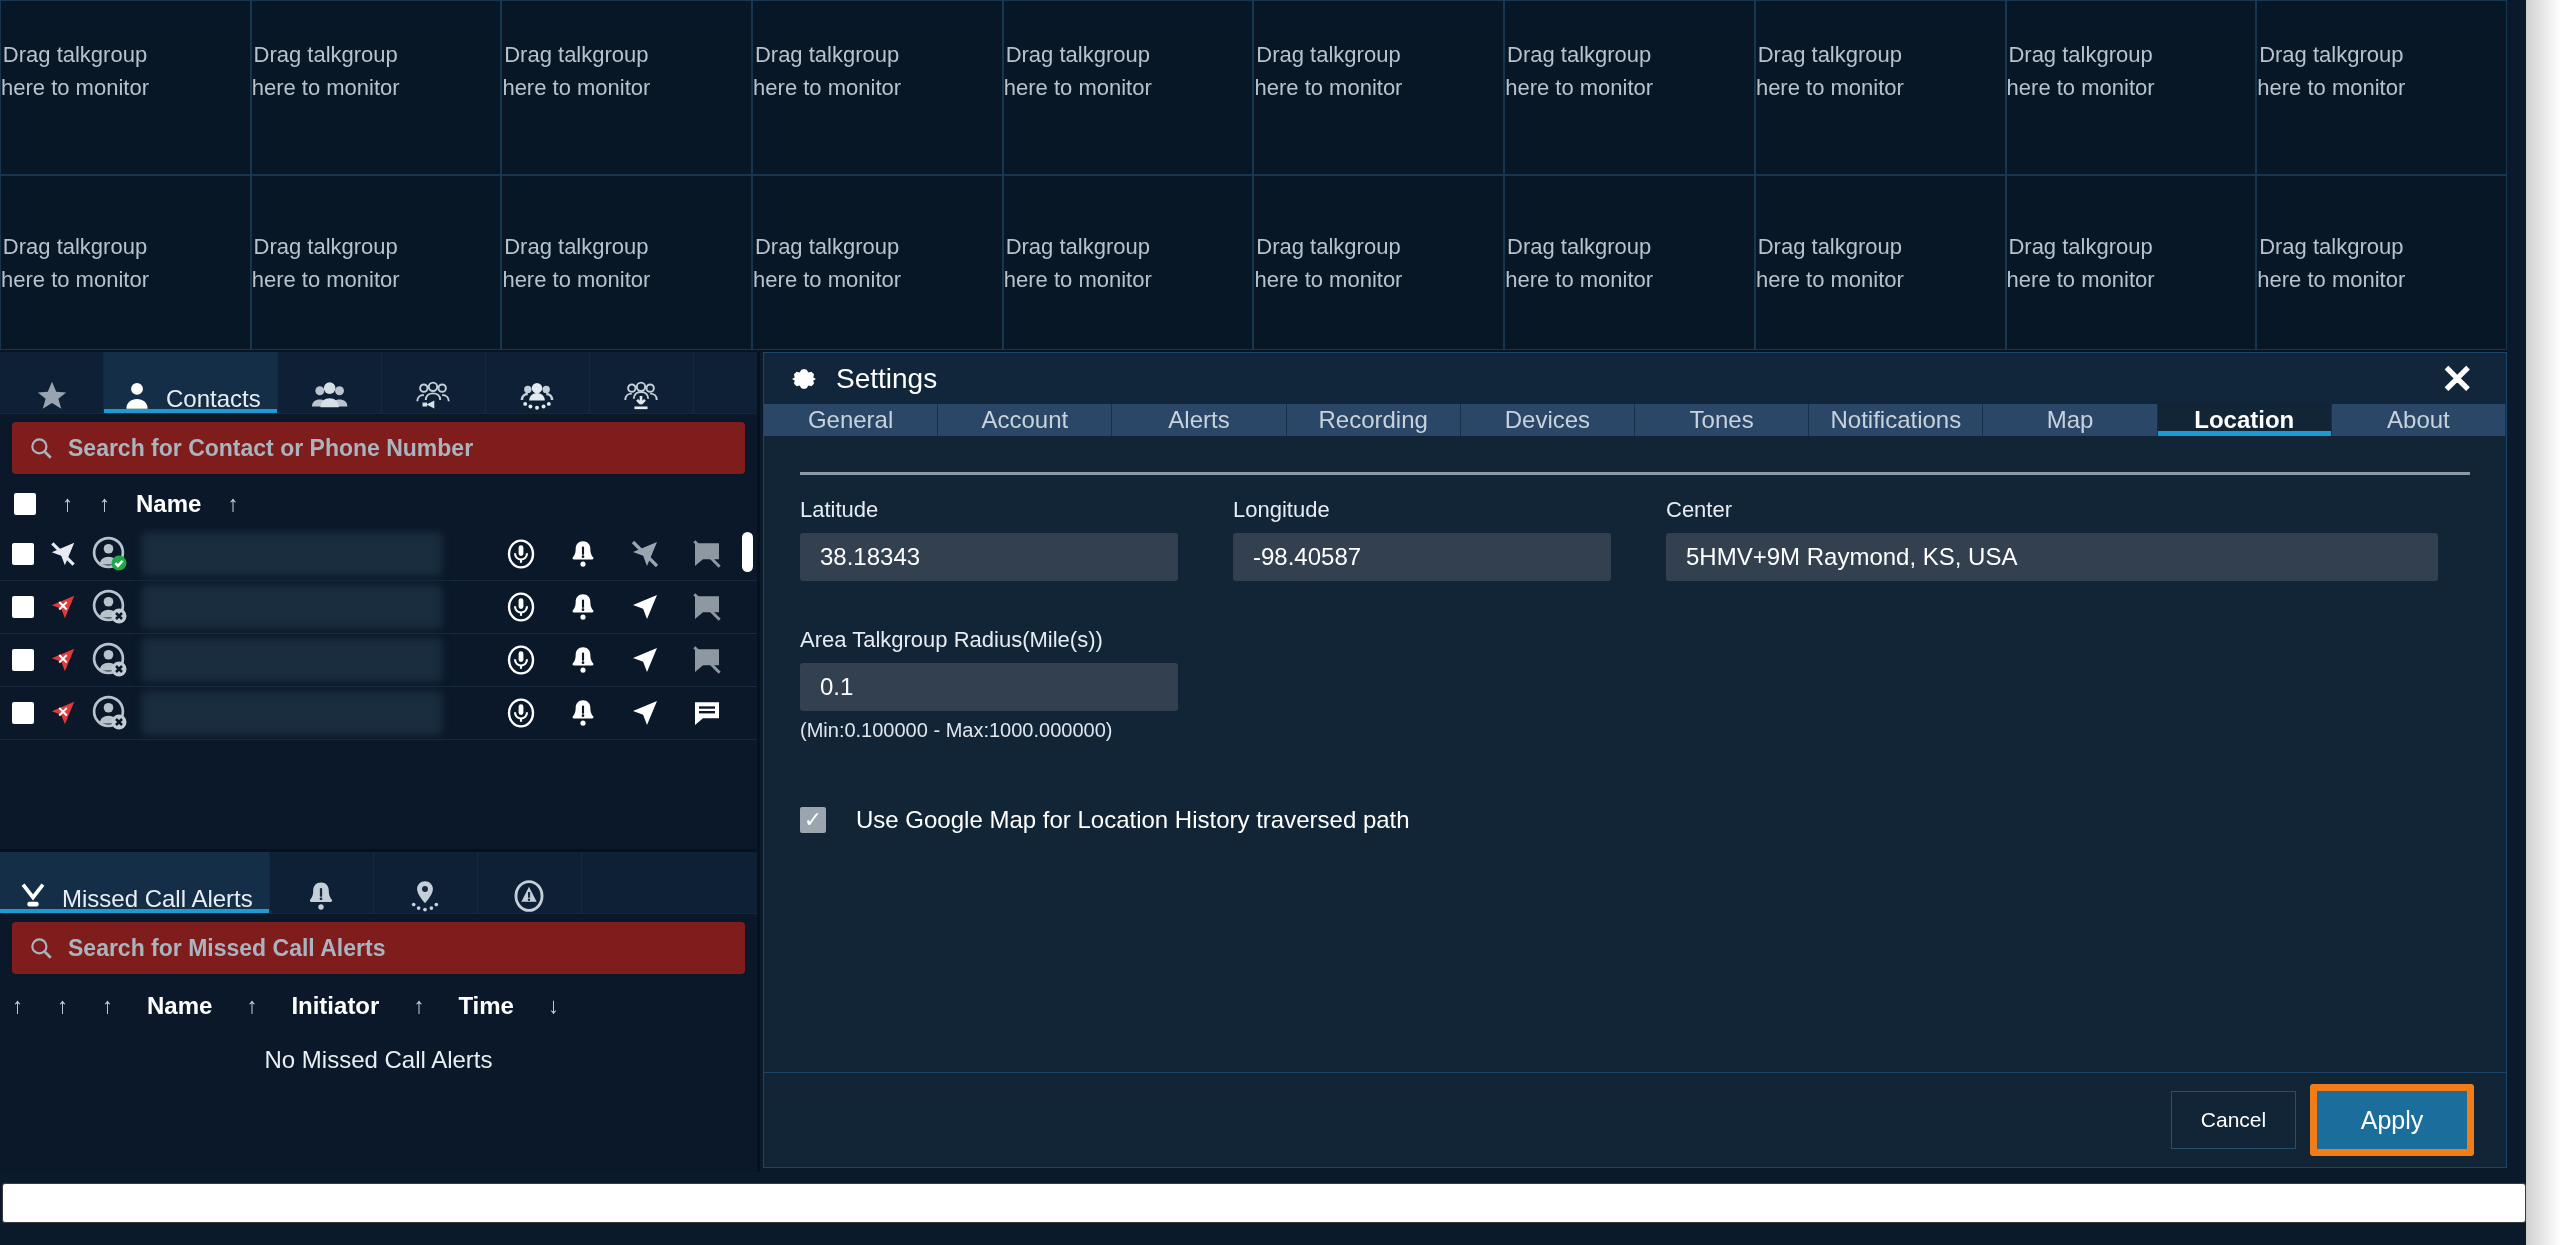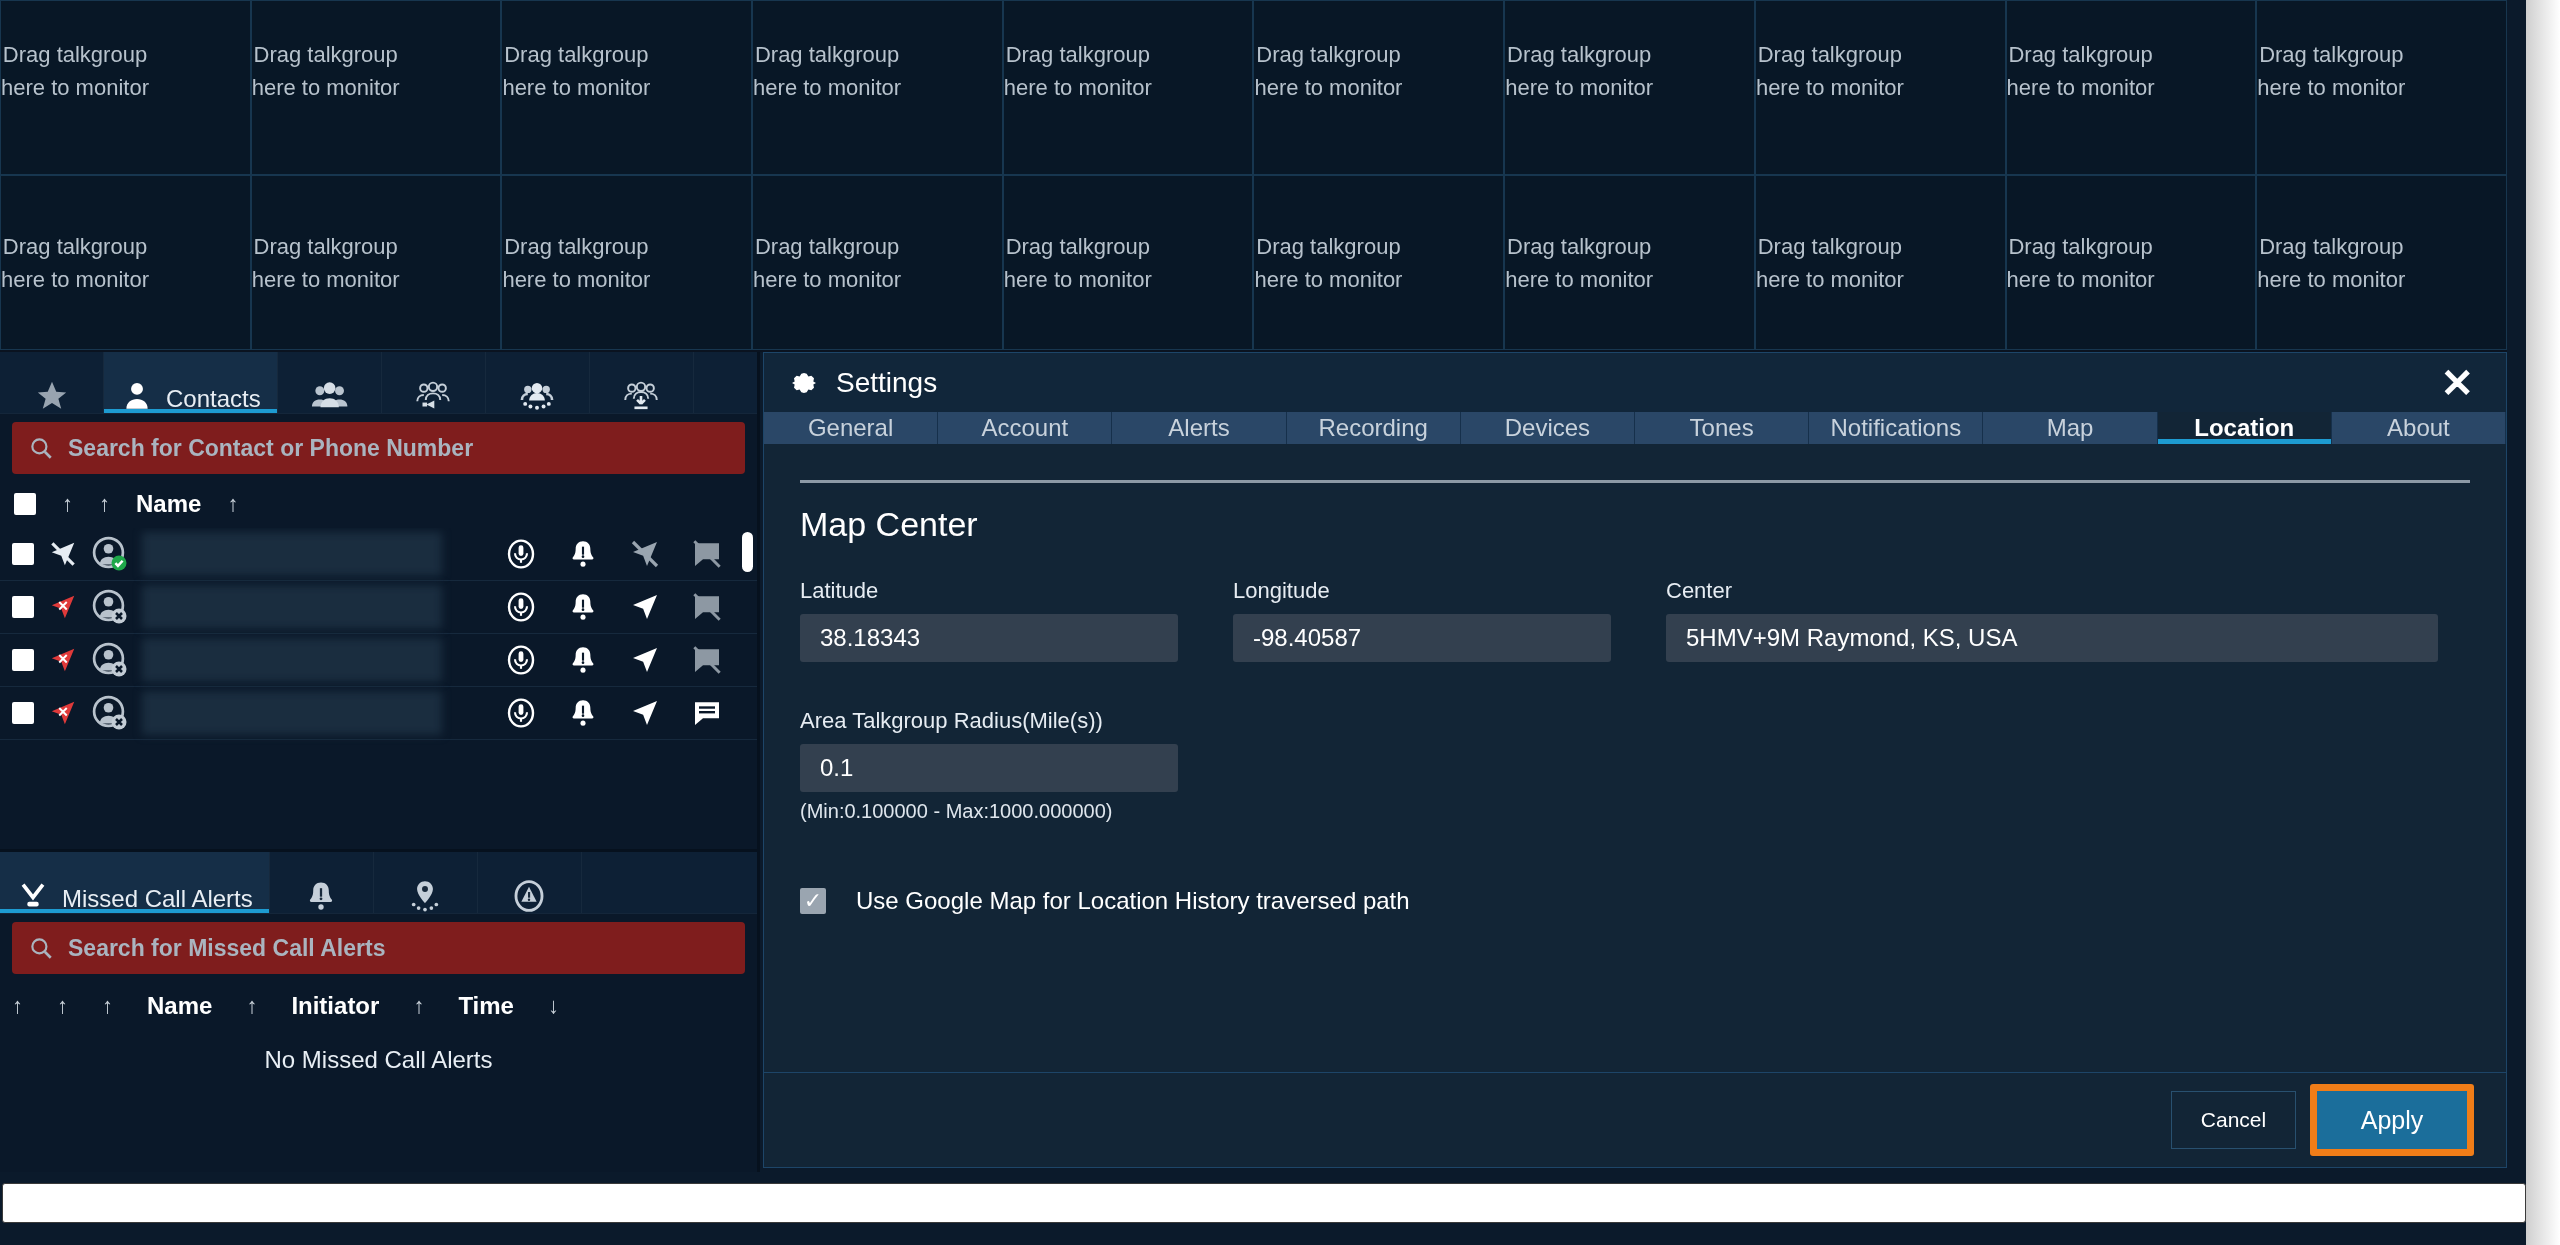--- a/index.html
+++ b/index.html
@@ -111,21 +111,21 @@
     text-align:center; color:#e8eef4; font-size:24px; padding-top:14px;
   }
 
   
   .settings{
     position:absolute; left:763px; top:352px; width:1744px; height:816px;
     background:#122536;
     border:1px solid #1d4568;
   }
   .sheader{
-    height:59px; display:flex; align-items:center; padding:0 24px;
+    height:51px; display:flex; align-items:center; padding:0 24px;
     background:#11263a;
   }
   .sheader .stitle{ color:#ffffff; font-size:28px; margin-left:16px; }
   .sclose{
     margin-left:auto; cursor:pointer; color:#ffffff;
     font-size:40px; line-height:40px; font-weight:bold;
     padding-right:8px;
   }
   .stabs{ display:flex; height:32px; background:#0e2134; }
   .stab{
@@ -609,21 +609,20 @@
         <div class="stab">Devices</div>
         <div class="stab">Tones</div>
         <div class="stab">Notifications</div>
         <div class="stab">Map</div>
         <div class="stab active">Location</div>
         <div class="stab">About</div>
       </div>
 
     <div class="sbody">
       <div class="divline"></div>
-      <div class="sectitle">Map Center</div>
 
       <div class="fieldrow">
         <div class="field">
           <span class="flabel">Latitude</span>
           <input class="finput w-lat" type="text" value="38.18343" style="">
         </div>
         <div class="field">
           <span class="flabel">Longitude</span>
           <input class="finput w-lon" type="text" value="-98.40587" style="">
         </div>

